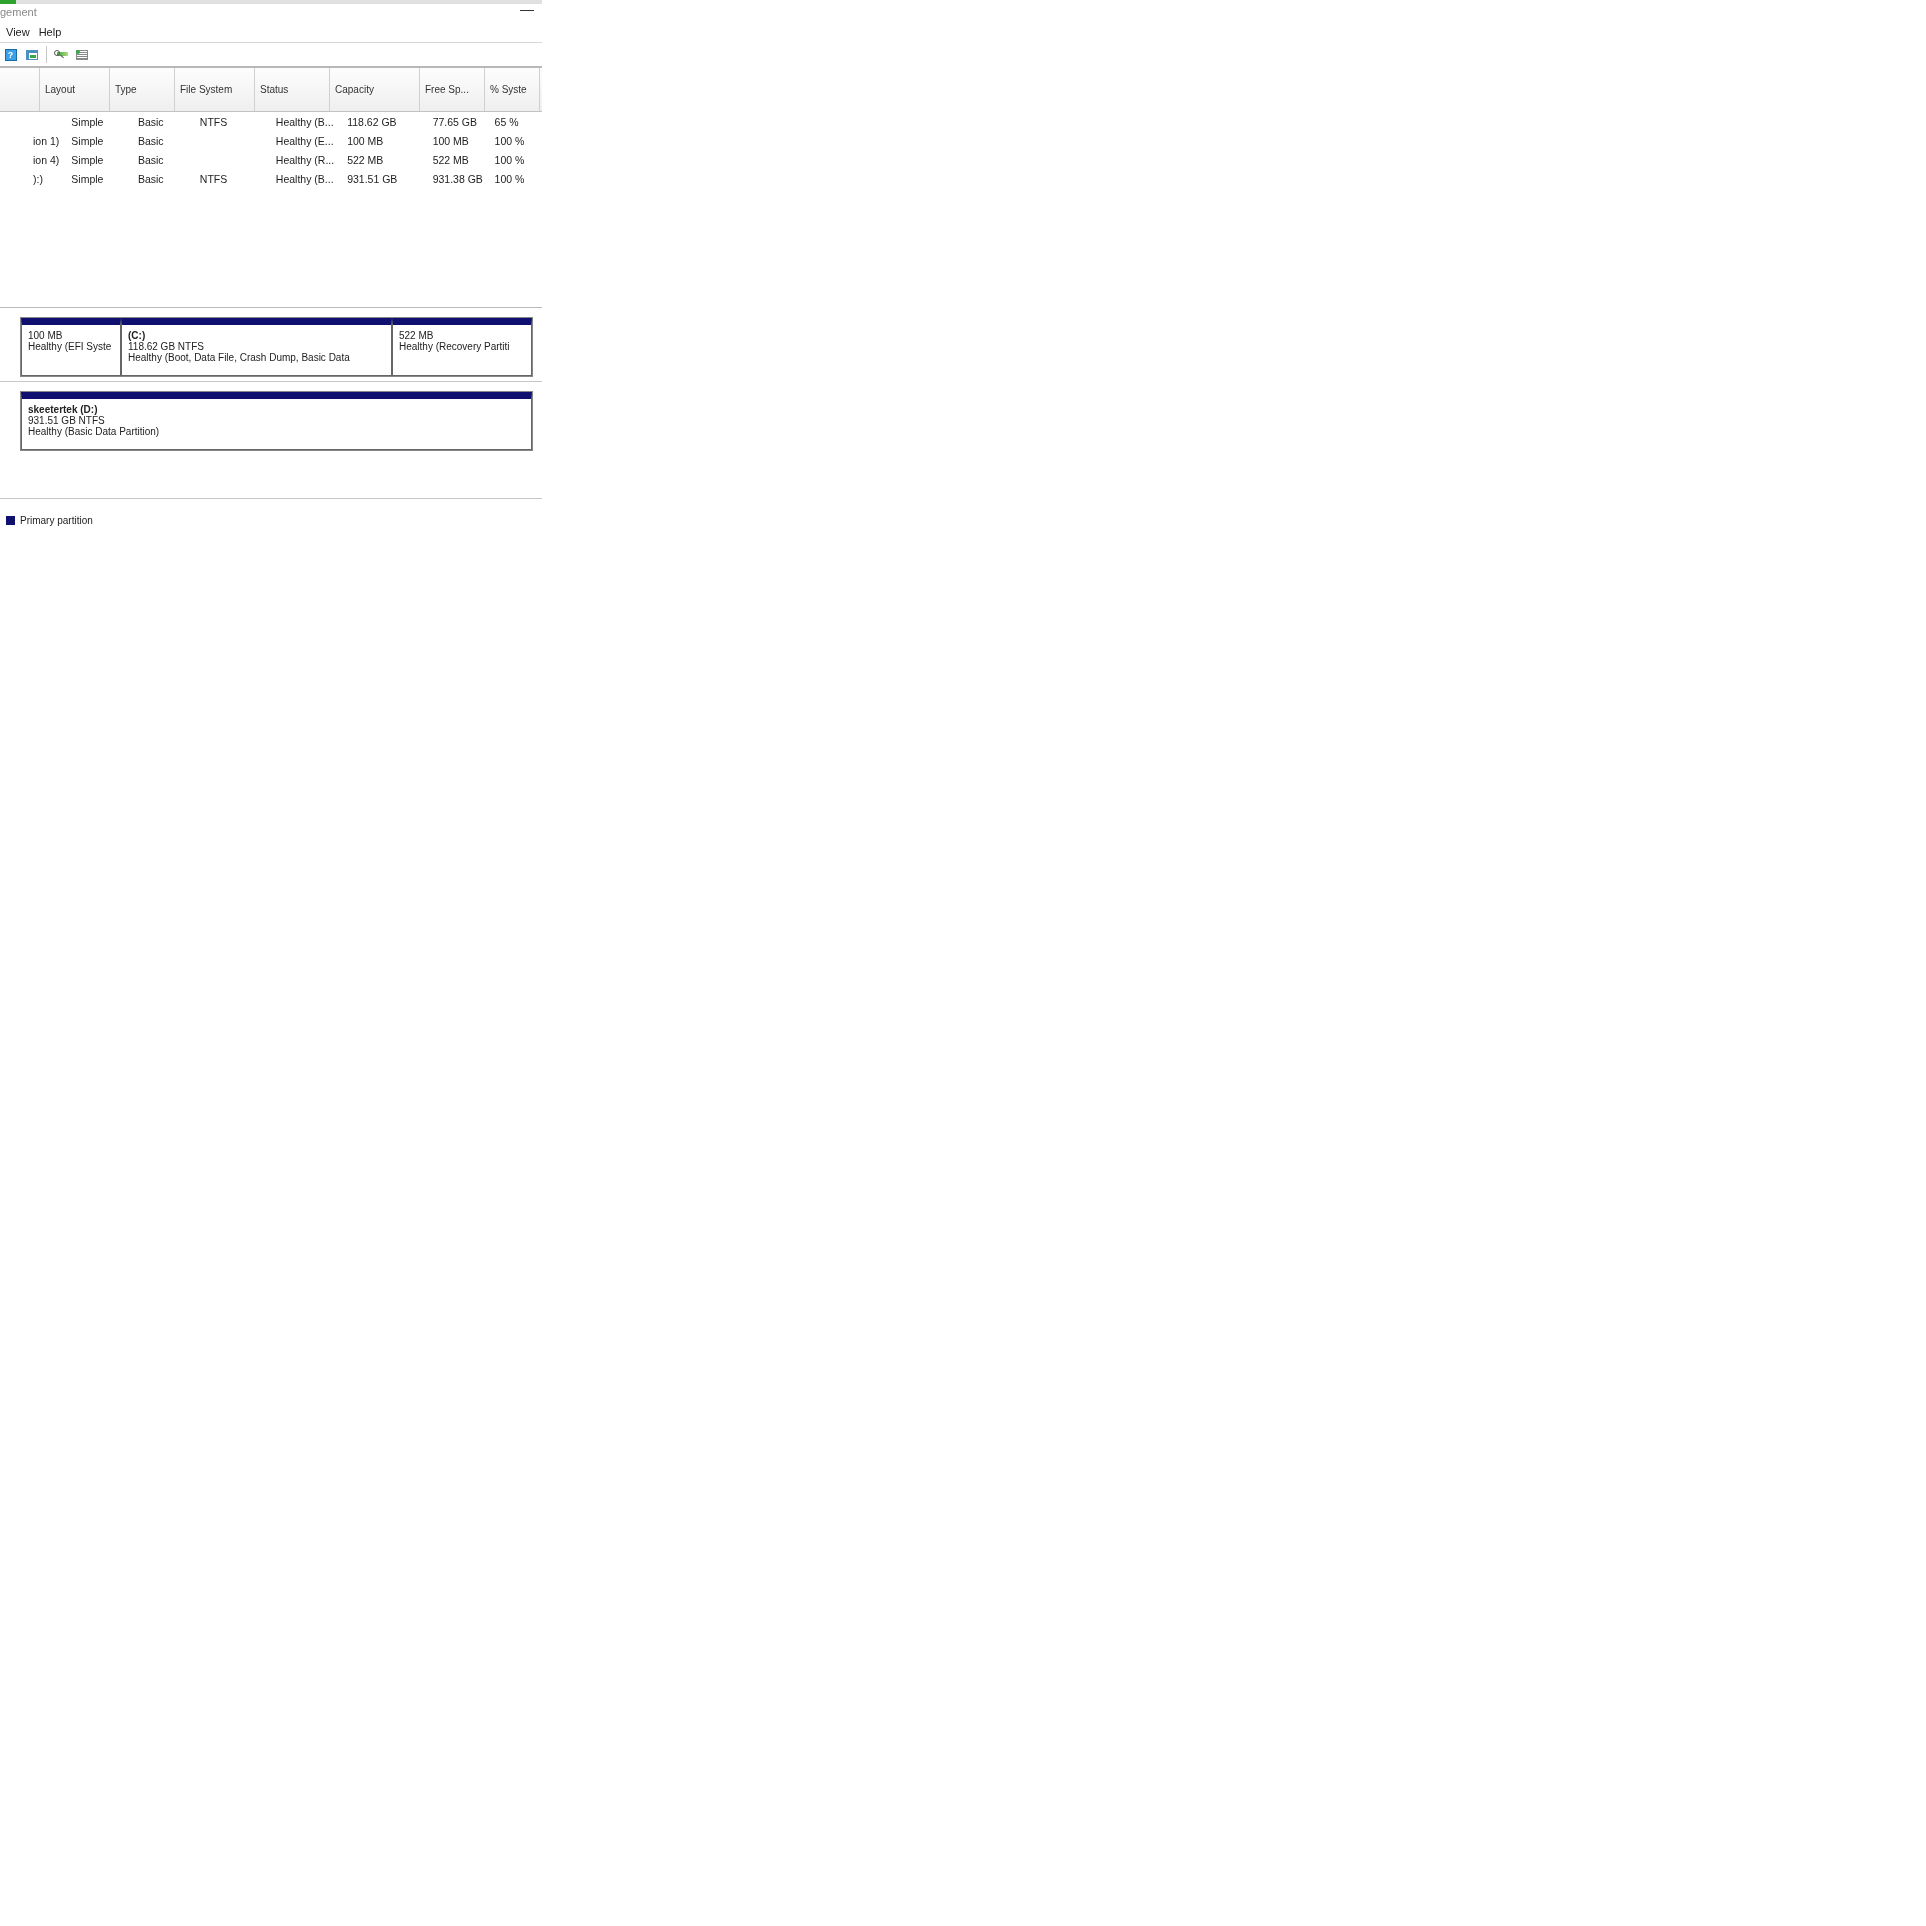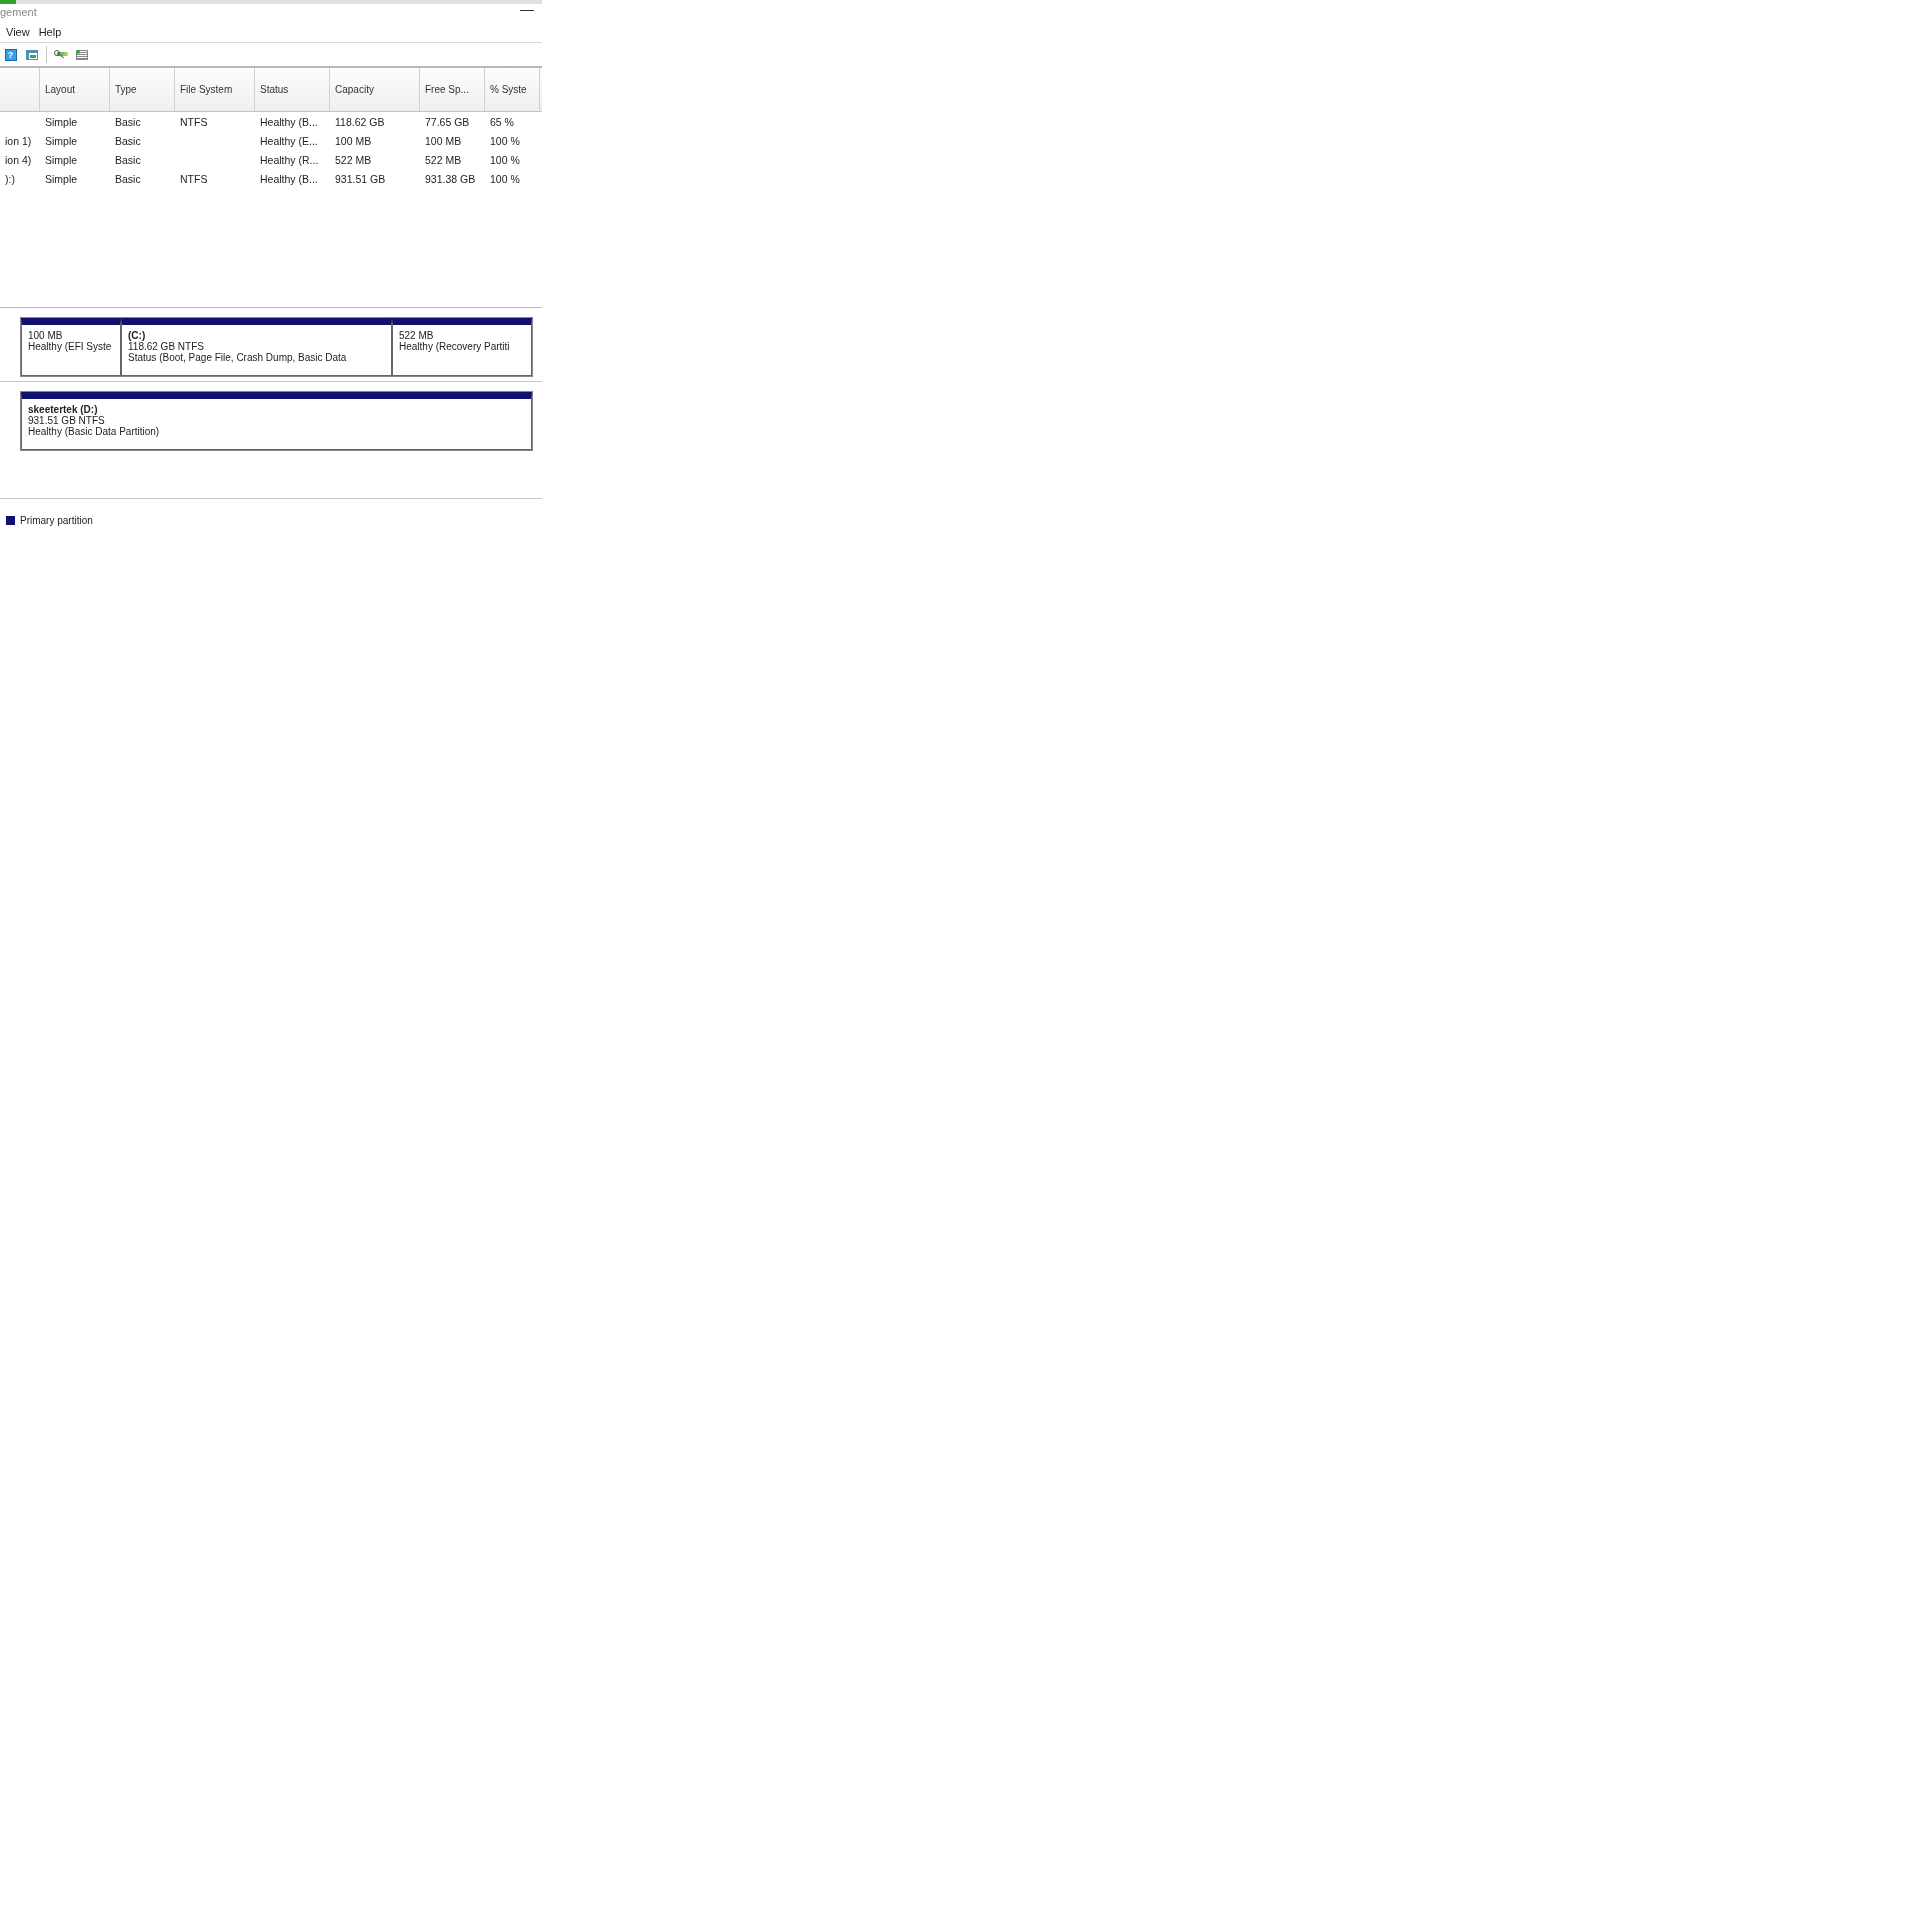--- a/index.html
+++ b/index.html
@@ -105,21 +105,21 @@
     display: flex;
     background: linear-gradient(#fdfdfd, #efefef);
     border-bottom: 0.5px solid #c2c2c2;
     font-size: 10px; color: #333;
   }
   .vol-header > div {
     padding: 16px 5px;
     border-right: 0.5px solid #d0d0d0;
     white-space: nowrap; overflow: hidden; text-overflow: ellipsis;
   }
-  .vol-row { display: flex; font-size: 10.5px; padding: 2px 0; }
+  .vol-row { display: flex; font-size: 10.5px; padding: 2px 0; margin-left: 28px; }
   .vol-row > div {
     padding: 1.5px 5px;
     white-space: nowrap; overflow: hidden; text-overflow: ellipsis;
   }
   .c-vol    { width: 40px; }
   .c-layout { width: 70px; }
   .c-type   { width: 65px; }
   .c-fs     { width: 80px; }
   .c-status { width: 75px; }
   .c-cap    { width: 90px; }
@@ -247,21 +247,21 @@
   <div class="disk-pane">
     <div class="disk-bar" style="gap:0;">
       <div class="part-box" style="flex:0 0 100px;">
         <div class="name"></div>
         <div>100 MB</div>
         <div>Healthy (EFI Syste</div>
       </div>
       <div class="part-box" style="flex:1;">
         <div class="name">(C:)</div>
         <div>118.62 GB NTFS</div>
-        <div>Status (Boot, Page File, Crash Dump, Basic Data</div>
+        <div>Healthy (Boot, Data File, Crash Dump, Basic Data</div>
       </div>
       <div class="part-box" style="flex:0 0 140px;">
         <div class="name"></div>
         <div>522 MB</div>
         <div>Healthy (Recovery Partiti</div>
       </div>
     </div>
   </div>
 
   <div class="disk-sep"></div>

